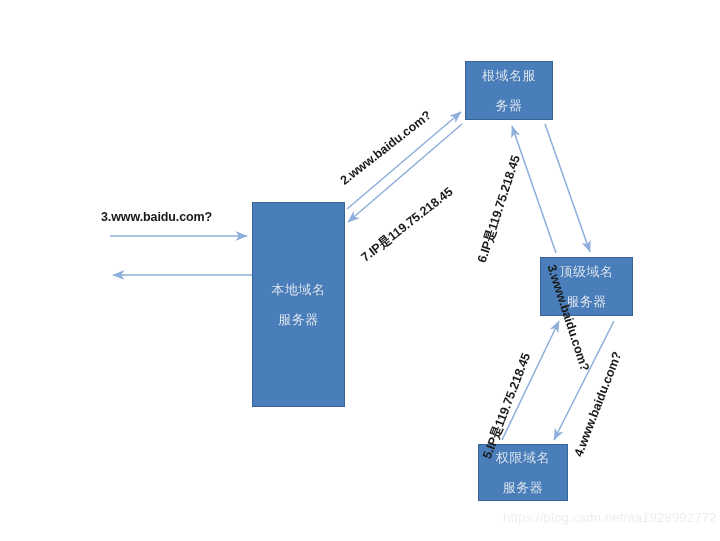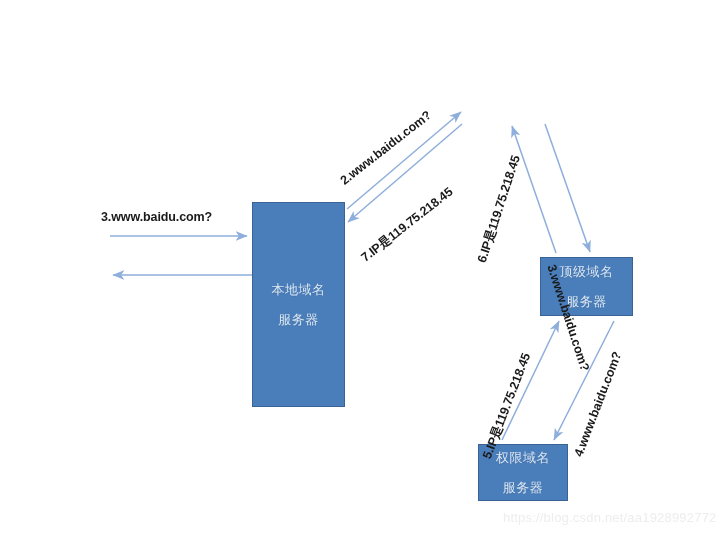--- a/index.html
+++ b/index.html
@@ -120,20 +120,23 @@
       <line x1="502" y1="440" x2="559" y2="321"></line>
       <line x1="614" y1="321" x2="554" y2="440"></line>
     </g>
   </svg>
 
 
   <div class="node" id="node-local">
     <span><span>本地域名</span><br><span>服务器</span></span>
   </div>
 
+  <div class="node" id="node-root">
+    <span><span>根域名服</span><br><span>务器</span></span>
+  </div>
 
   <div class="node" id="node-tld">
     <span><span>顶级域名</span><br><span>服务器</span></span>
   </div>
 
   <div class="node" id="node-auth">
     <span><span>权限域名</span><br><span>服务器</span></span>
   </div>
 
   <div class="lbl" id="lbl1">3.www.baidu.com?</div>

